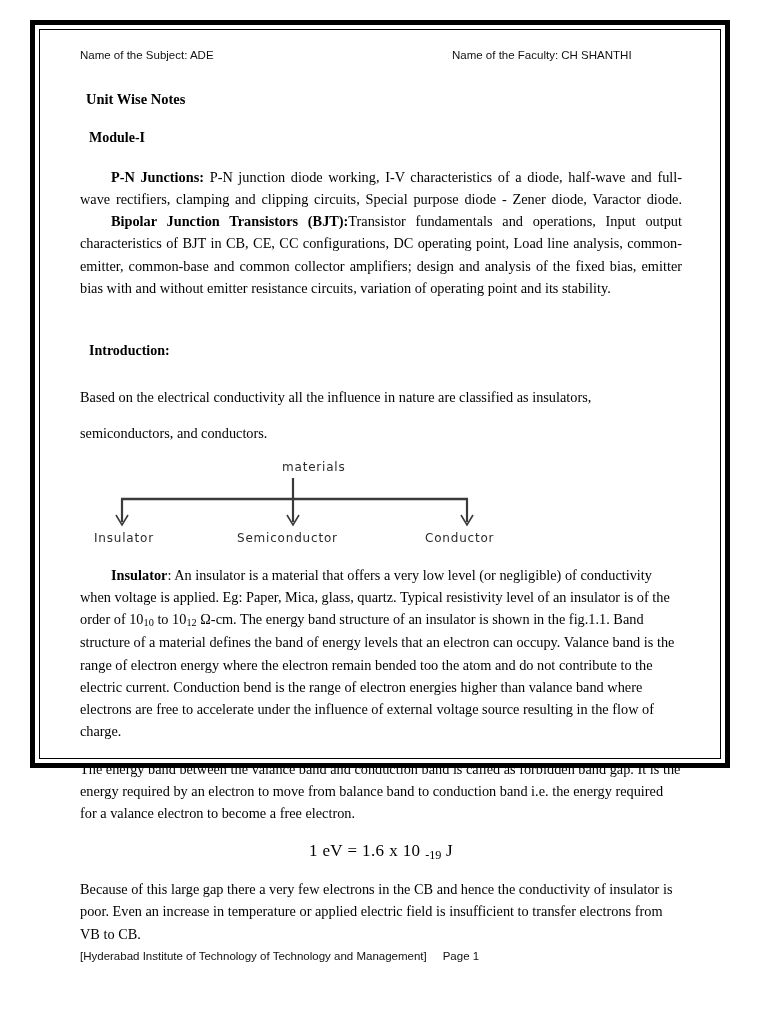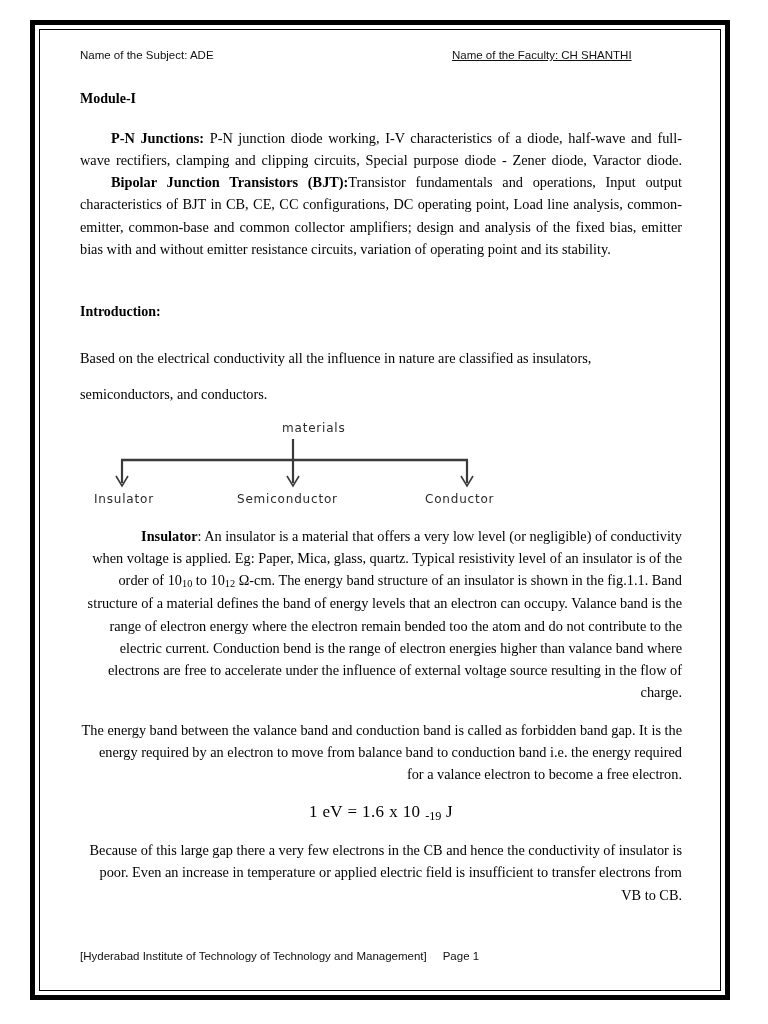--- a/index.html
+++ b/index.html
@@ -15,21 +15,21 @@
     font-family: "Liberation Serif", "DejaVu Serif", serif;
     color: #000000;
   }
 
   
   #page-frame {
     position: absolute;
     left: 30px;
     top: 20px;
     width: 700px;
-    height: 980px;
+    height: 748px;
     border: 5px solid #000000;
     box-sizing: border-box;
     background: #ffffff;
   }
   #page-frame-inner {
     position: absolute;
     left: 4px;
     top: 4px;
     right: 4px;
     bottom: 4px;
@@ -48,41 +48,41 @@
 
   
   .doc-header {
     display: flex;
     font-family: "Liberation Sans", "DejaVu Sans", sans-serif;
     font-size: 11.5px;
     color: #111111;
     margin-bottom: 30px;
   }
   .doc-header .subject { width: 372px; }
-  .doc-header .faculty { flex: 1; text-decoration: underline; }
+  .doc-header .faculty { flex: 1; }
 
   
   .h-title {
     font-weight: bold;
     font-size: 14.5px;
     margin: 0 0 22px 6px;
   }
   .h-sub {
     font-weight: bold;
     font-size: 14px;
-    margin: 0 0 20px 0;
+    margin: 0 0 20px 9px;
   }
   .para {
     font-size: 14.3px;
     line-height: 1.55;
     margin: 0 0 16px 0;
     text-align: justify;
   }
   .para.justified { text-align: justify; }
-  .para.plain { text-align: right; }
+  .para.plain { text-align: left; }
   .para.loose { line-height: 2.55; margin-bottom: 0; }
   .para b { font-weight: bold; margin-left: 31px; }
   .eq {
     font-size: 17px;
     text-align: center;
     margin: 14px 0 16px 0;
     letter-spacing: 0.4px;
   }
   sub.sml {
     font-size: 0.72em;
@@ -124,20 +124,21 @@
 <div id="page-frame">
   <div id="page-frame-inner"></div>
 
   <div id="content">
 
     <div class="doc-header">
       <div class="subject">Name of the Subject: ADE</div>
       <div class="faculty">Name of the Faculty: CH SHANTHI</div>
     </div>
 
+    <div class="h-title">Unit Wise Notes</div>
     <div class="h-sub">Module-I</div>
 
     <p class="para justified"><b>P-N Junctions:</b><span> P-N junction diode working, I-V characteristics of a diode, half-wave and full-wave rectifiers, clamping and clipping circuits, Special purpose diode - Zener diode, Varactor diode. </span><b>Bipolar Junction Transistors (BJT):</b><span>Transistor fundamentals and operations, Input output characteristics of BJT in CB, CE, CC configurations, DC operating point, Load line analysis, common-emitter, common-base and common collector amplifiers; design and analysis of the fixed bias, emitter bias with and without emitter resistance circuits, variation of operating point and its stability.</span></p>
 
     <div style="height:28px"></div>
 
     <div class="h-sub">Introduction:</div>
     <p class="para loose">Based on the electrical conductivity all the influence in nature are classified as insulators,</p>
     <p class="para loose">semiconductors, and conductors.</p>
 

